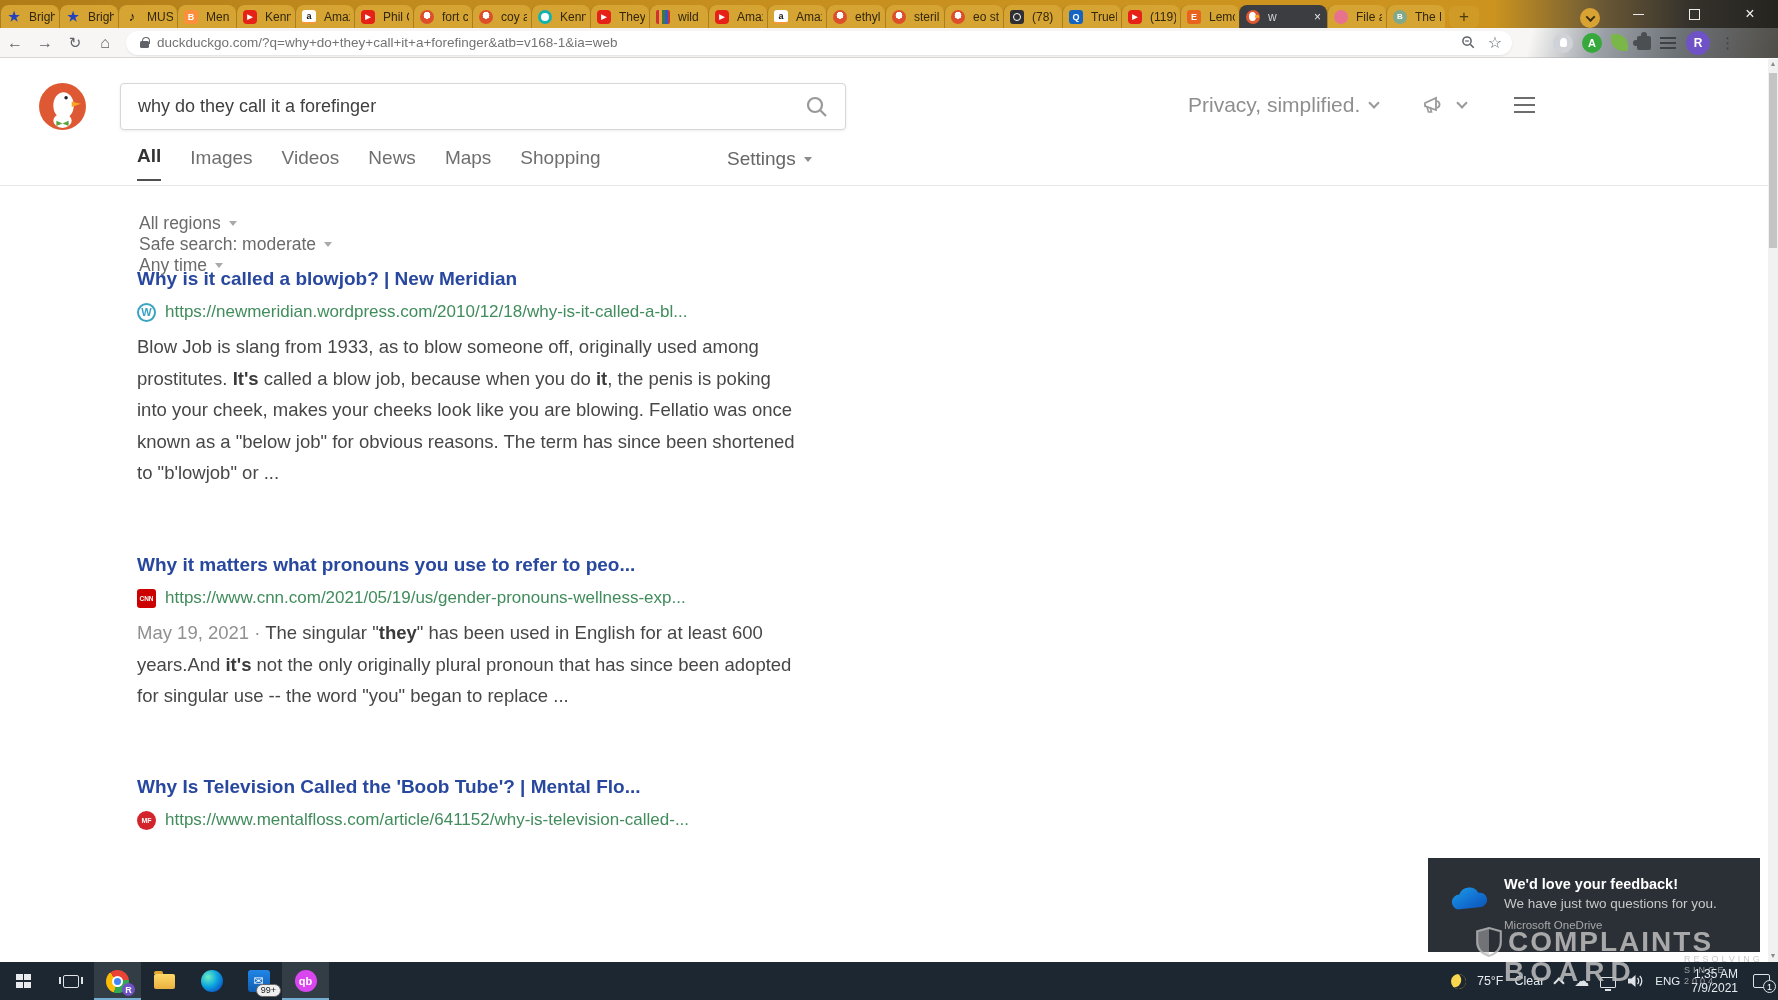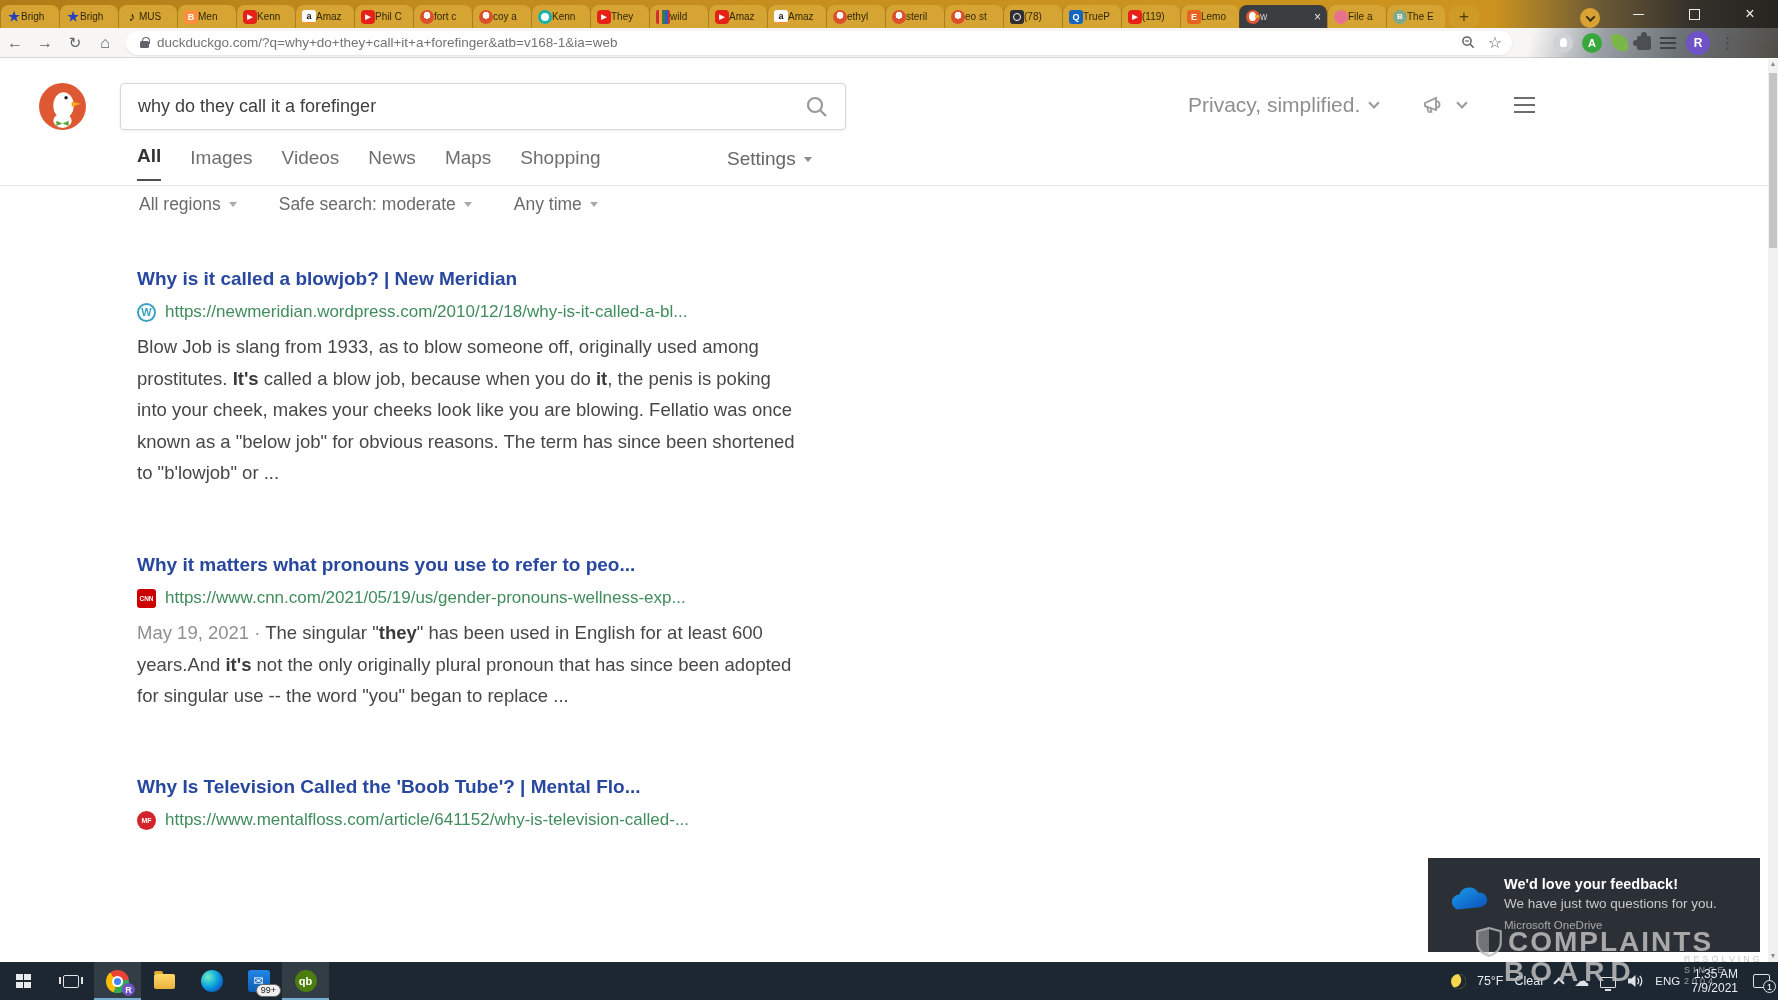--- a/index.html
+++ b/index.html
@@ -7,21 +7,21 @@
   .screen { position:relative; width:1778px; height:1000px; background:#fff; }
 
   
   .tabbar { position:absolute; top:0; left:0; width:1778px; height:28px;
     background:linear-gradient(90deg,#b07c17 0%,#c08a1d 20%,#cc941f 70%,#cc941f 84%,#6b5936 90%,#35322c 95%,#26241f 100%);
     display:flex; align-items:flex-end; }
   #tabstrip { display:flex; align-items:flex-end; height:28px; }
   .tab { flex:0 0 59px; width:59px; height:23px; margin-top:5px; display:flex; align-items:center;
     background:#d6a432; border-radius:8px 8px 0 0; padding:0 4px 0 6px; overflow:hidden;
     border-left:1px solid rgba(120,80,10,.45); position:relative; }
-  .tab-label { font-size:10px; color:#33270c; white-space:nowrap; overflow:hidden; margin-left:0; flex:1; }
+  .tab-label { font-size:12px; color:#33270c; white-space:nowrap; overflow:hidden; margin-left:8px; flex:1; }
   .tab.active { background:#3b3d40; flex:0 0 88px; width:88px; border-radius:8px 8px 0 0; }
   .tab.active .tab-label { color:#cfcfcf; }
   .tab-close { color:#e7e7e7; font-size:12px; line-height:10px; padding:0 2px; }
   .tabicon { width:14px; height:14px; flex:0 0 14px; border-radius:3px; display:inline-flex;
     align-items:center; justify-content:center; font-size:9px; font-weight:bold; }
   .ic-star-blue { background:transparent; color:#2342bd; font-size:13px; }
   .ic-music-note { background:transparent; color:#111; font-size:13px; }
   .ic-blogger { background:#fb8f3d; color:#fff; }
   .ic-youtube { background:#e62117; color:#fff; border-radius:4px; font-size:7px; }
   .ic-amazon { background:#fff; color:#111; border-bottom:2px solid #f19837; }
@@ -93,21 +93,21 @@
   .chev { width:8px; height:8px; border-right:2px solid #9a9a9a; border-bottom:2px solid #9a9a9a; transform:rotate(45deg); margin:-4px 0 0 10px; }
   .mega-wrap { position:absolute; left:1422px; top:36px; display:flex; align-items:center; }
   .hamburger { position:absolute; left:1514px; top:38px; width:21px; height:16px;
     background:linear-gradient(#6d6d6d 0 2px,transparent 2px 7px,#6d6d6d 7px 9px,transparent 9px 14px,#6d6d6d 14px 16px); }
   .ddg-nav { position:absolute; left:137px; top:86px; display:flex; gap:29px; align-items:flex-end; }
   .nav-item { font-size:19px; color:#6f6f6f; padding-bottom:12px; }
   .nav-item.active { color:#333; font-weight:bold; border-bottom:2px solid #4f4f4f; }
   .settings-wrap { position:absolute; left:727px; top:89px; display:flex; align-items:center; font-size:19px; color:#666; }
   .caret { width:0; height:0; border-left:4.5px solid transparent; border-right:4.5px solid transparent; border-top:5px solid #8c8c8c; margin-left:8px; }
   .page-divider { position:absolute; left:0; top:126px; width:1768px; border-top:1px solid #e8e8e8; }
-  .filters { position:absolute; left:139px; top:135px; display:flex; }
+  .filters { position:absolute; left:139px; top:154px; display:flex;flex-direction:column; }
   .filter { display:flex; align-items:center; font-size:17.5px; color:#6b6b6b; margin-right:42px; }
   .filter .caret { border-top-color:#aaa; }
 
   
   .result { position:absolute; left:137px; width:705px; }
   .result:nth-child(1) { top:206px; }
   .result:nth-child(2) { top:492px; }
   .result:nth-child(3) { top:714px; }
   .result-title { font-size:19px; font-weight:bold; color:#28479e; line-height:28px; white-space:nowrap; }
   .result-urlrow { display:flex; align-items:center; margin-top:9px; }
@@ -161,21 +161,21 @@
   .badge-r { position:absolute; right:6px; bottom:4px; width:13px; height:13px; background:#6f52c5; border-radius:50%;
     color:#fff; font-size:9px; font-weight:bold; display:flex; align-items:center; justify-content:center; z-index:2; }
   .app-explorer { width:21px; height:15px; background:linear-gradient(#ffd967,#eab13f); border-radius:2px; position:relative; }
   .app-explorer::before { content:""; position:absolute; left:0; top:-3px; width:9px; height:3px; background:#e3a82e; border-radius:2px 2px 0 0; }
   .app-edge { width:22px; height:22px; border-radius:50%;
     background:radial-gradient(circle at 32% 32%,#6df0c2,#0ba5e0 45%,#0d62c9 75%,#123a8f); }
   .app-mail { width:22px; height:22px; border-radius:3px; background:linear-gradient(#2186e8,#0f5cb0);
     color:#fff; font-size:12px; display:flex; align-items:center; justify-content:center; }
   .badge-count { position:absolute; right:1px; bottom:3px; background:#efefef; border:1px solid #666;
     color:#222; font-size:9px; border-radius:8px; padding:0 4px; line-height:11px; z-index:2; }
-  .app-quickbooks { width:22px; height:22px; border-radius:50%; background:#4d7c0f; color:#fff; font-size:11px; font-weight:bold;
+  .app-quickbooks { width:22px; height:22px; border-radius:50%; background:#d946ef; color:#fff; font-size:11px; font-weight:bold;
     display:flex; align-items:center; justify-content:center; }
   .tb-spacer { flex:1; }
   .tray-area { display:flex; align-items:center; gap:11px; padding-right:8px; color:#e7ebee; }
   .moon { width:15px; height:15px; border-radius:50%; background:#f8d64e; box-shadow:inset -4px -3px 0 0 #1c2732; transform:rotate(-20deg); }
   .weather-temp,.weather-cond { font-size:12.5px; }
   .tray-chev { width:8px; height:8px; border-right:2px solid #dfe3e6; border-bottom:2px solid #dfe3e6; transform:rotate(-135deg); margin-top:4px; }
   .tray-cloud { color:#dfe3e6; font-size:15px; }
   .tray-display { width:16px; height:11px; border:1.6px solid #dfe3e6; border-radius:1px; position:relative; margin-top:2px; }
   .tray-display::after { content:""; position:absolute; left:4px; bottom:-4px; width:6px; height:2px; background:#dfe3e6; }
   .tray-lang { font-size:11.5px; }

